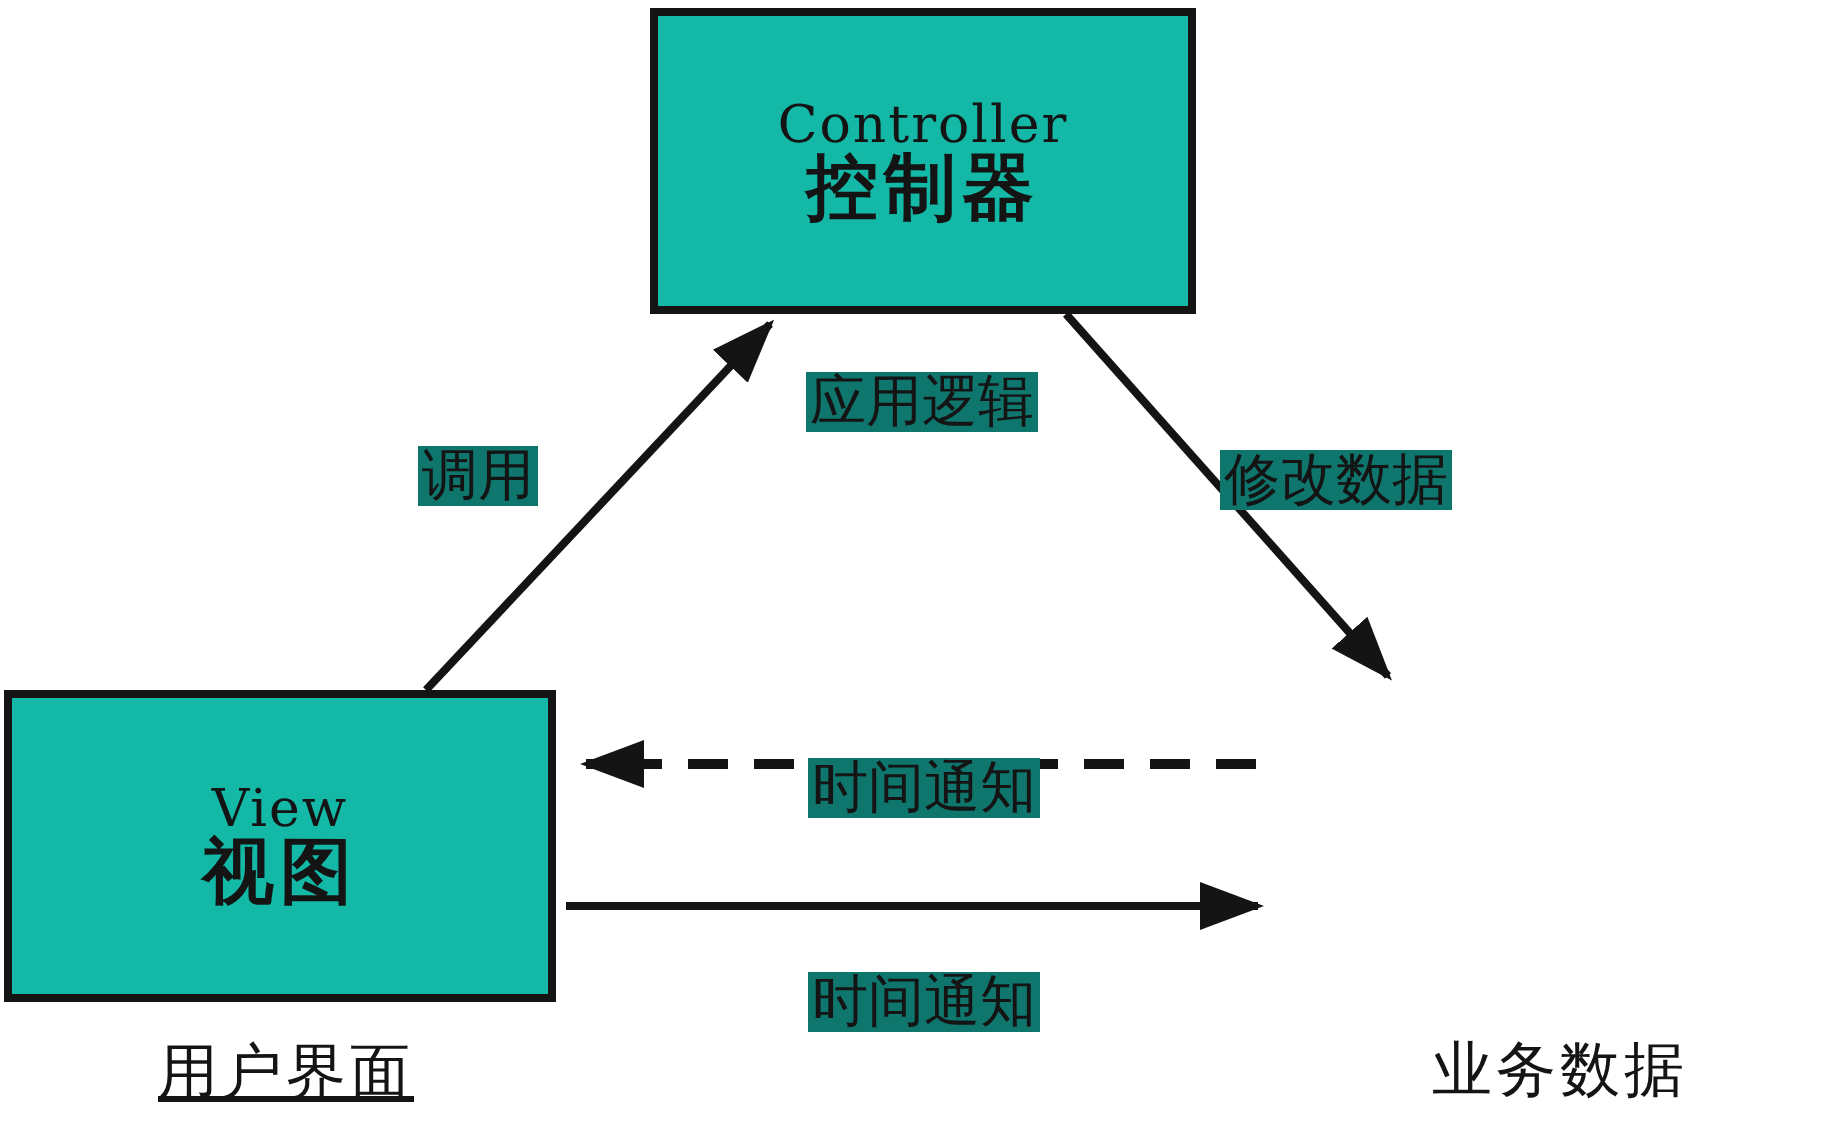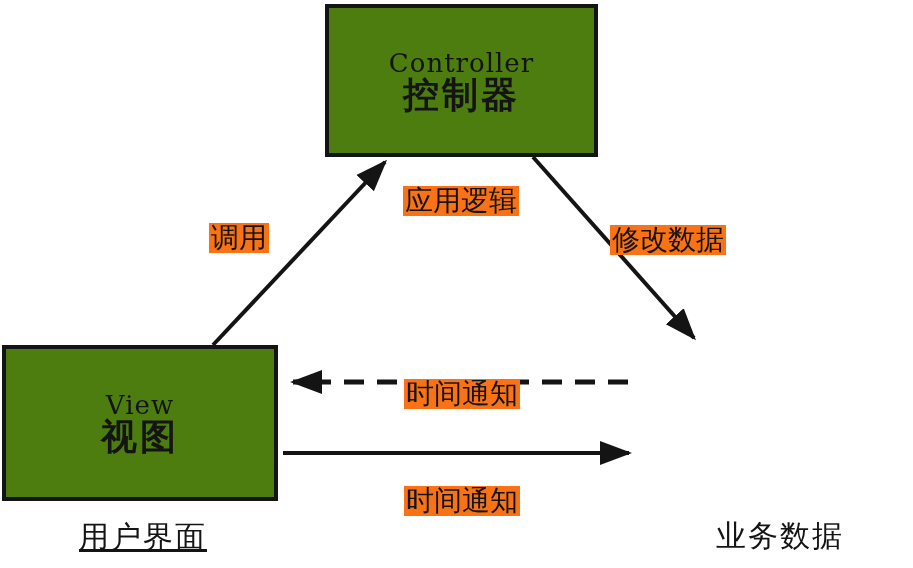--- a/index.html
+++ b/index.html
@@ -20,21 +20,21 @@
     position: absolute;
     left: 0;
     top: 0;
     width: 913px;
     height: 568px;
   }
   .node {
     position: absolute;
     box-sizing: border-box;
     border: 4px solid #141414;
-    background: #4d7c0f;
+    background: #14b8a6;
     display: flex;
     flex-direction: column;
     align-items: center;
     justify-content: center;
     text-align: center;
   }
   .node-controller { left: 325px; top: 4px;   width: 273px; height: 153px; }
   .node-view       { left: 2px;   top: 345px; width: 276px; height: 156px; }
   .node-model      { left: 637px; top: 345px; width: 272px; height: 156px; }
   .node-title {
@@ -57,21 +57,21 @@
     white-space: nowrap;
   }
   .caption-view  { left: 143px; top: 537px; text-decoration: underline; }
   .caption-model { left: 780px; top: 536px; }
   .edge-label {
     position: absolute;
     font-size: 28px;
     line-height: 1;
     transform: translate(-50%, -50%);
     white-space: nowrap;
-    background: #f97316;
+    background: #0f766e;
     padding: 1px 2px;
   }
   .label-call        { left: 239px; top: 238px; }
   .label-app-logic   { left: 461px; top: 201px; }
   .label-modify-data { left: 668px; top: 240px; }
   .label-event       { left: 462px; top: 354px; margin-top: 40px; }
   .label-observe     { left: 462px; top: 501px; }
 </style>
 </head>
 <body>

